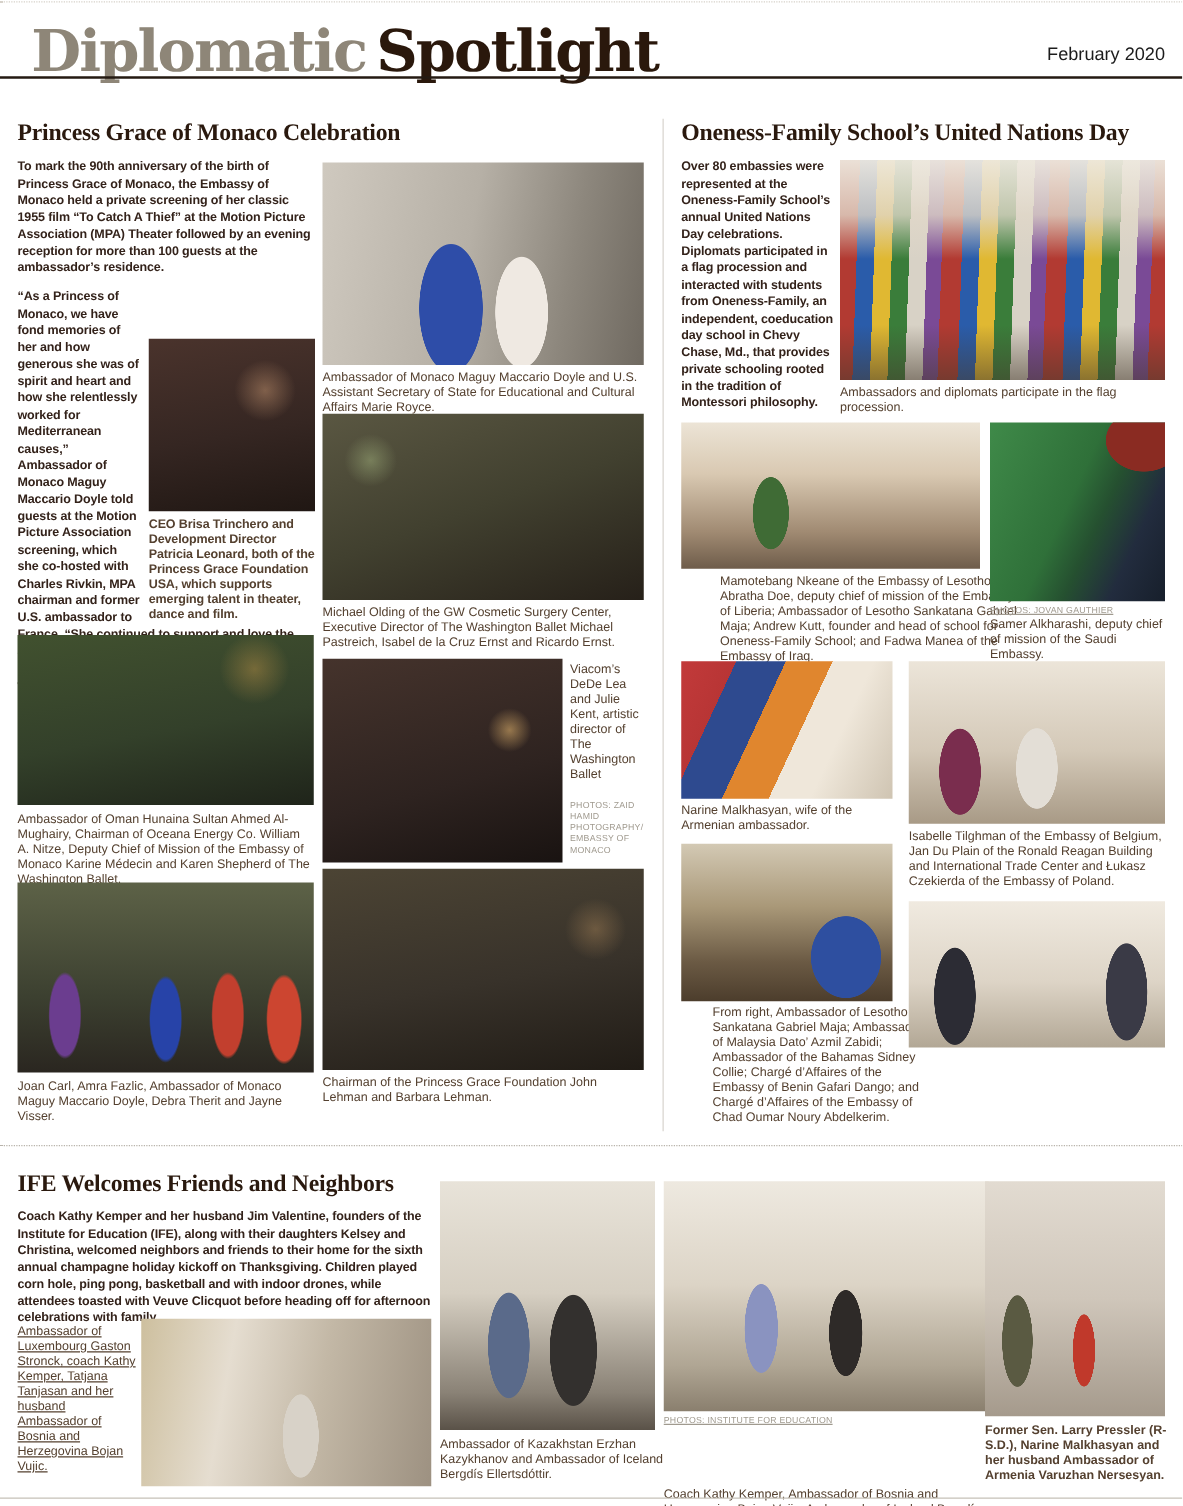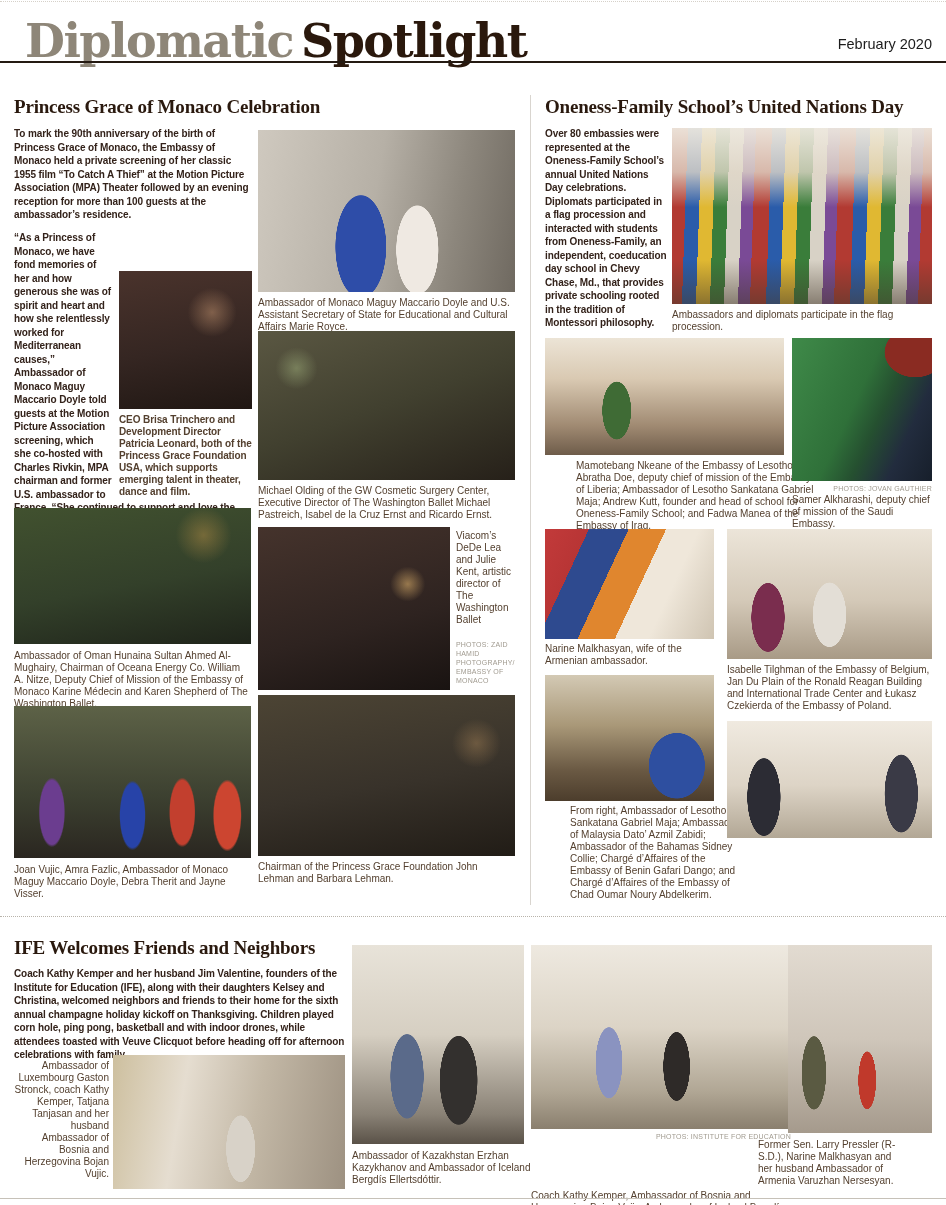--- a/index.html
+++ b/index.html
@@ -12,21 +12,21 @@
   .mh-gray{color:#8e8678;margin-right:8px;}
   .mh-dark{color:#2a180c;}
   .issue-date{position:absolute;left:700px;top:36px;width:232px;text-align:right;
               font-size:14.5px;color:#1c1c1c;}
   .masthead-rule{position:absolute;left:0;top:61px;width:946px;height:2px;background:#241a12;}
   .sec-heading{position:absolute;margin:0;font-family:"Liberation Serif",serif;font-weight:bold;
                font-size:19px;line-height:23px;letter-spacing:-0.2px;color:#2a190e;white-space:nowrap;}
   .body-text{font-weight:bold;font-size:10px;line-height:13.5px;color:#33221a;letter-spacing:-0.1px;}
   .caption{font-size:10px;line-height:12px;color:#54402f;}
   .credit{font-size:7px;line-height:9px;color:#a09a8f;letter-spacing:0.2px;}
-  .right{text-align:right;}
+  .right{text-decoration:underline;}
   .photo{position:absolute;background:#999;}
   .photo-inline{display:block;background:#999;}
   .vdivider{position:absolute;left:530px;top:95px;width:1px;height:810px;background:#d9d5cf;}
   .middivider{position:absolute;left:0;top:916px;width:946px;border-top:1px dotted #b8b3aa;}
   .bottomline{position:absolute;left:0;top:1198px;width:946px;border-top:1px solid #c6c1b8;}
   .fig-right{display:block;float:right;width:133px;margin:40px 0 2px 7px;}
   .fig-right .caption{display:block;margin-top:5px;}
 </style>
 </head>
 <body>
@@ -49,21 +49,21 @@
       <span class="photo-inline" style="width:133px;height:138px;background:radial-gradient(circle 35px at 70% 30%, rgba(210,160,120,0.45), rgba(0,0,0,0) 70%), linear-gradient(170deg,#4a332c 0%,#352622 55%,#201713 100%);"></span>
       <span class="caption">CEO Brisa Trinchero and Development Director Patricia Leonard, both of the Princess Grace Foundation USA, which supports emerging talent in theater, dance and film.</span>
     </span>
     <span>“As a Princess of Monaco, we have fond memories of her and how generous she was of spirit and heart and how she relentlessly worked for Mediterranean causes,” Ambassador of Monaco Maguy Maccario Doyle told guests at the Motion Picture Association screening, which she co-hosted with Charles Rivkin, MPA chairman and former U.S. ambassador to France. “She continued to support and love the arts, and that is why after her passing, Prince Rainier and his children launched this foundation which continued artistic legacy.”</span>
   </div>
 
   <div class="photo" style="left:14px;top:508px;width:237px;height:136px;background:radial-gradient(circle 40px at 80% 20%, rgba(230,170,80,0.35), rgba(0,0,0,0) 70%), linear-gradient(170deg,#41512f 0%,#33402a 55%,#1f241a 100%);"></div>
   <div class="blk caption" style="left:14px;top:650px;width:237px;">Ambassador of Oman Hunaina Sultan Ahmed Al-Mughairy, Chairman of Oceana Energy Co. William A. Nitze, Deputy Chief of Mission of the Embassy of Monaco Karine Médecin and Karen Shepherd of The Washington Ballet.</div>
 
   <div class="photo" style="left:14px;top:706px;width:237px;height:152px;background:radial-gradient(ellipse 22px 58px at 16% 70%, #6b3d8f 0% 55%, rgba(0,0,0,0) 60%), radial-gradient(ellipse 22px 58px at 50% 72%, #2743a8 0% 55%, rgba(0,0,0,0) 60%), radial-gradient(ellipse 22px 58px at 71% 70%, #c23f2e 0% 55%, rgba(0,0,0,0) 60%), radial-gradient(ellipse 24px 60px at 90% 72%, #cc4530 0% 55%, rgba(0,0,0,0) 60%), linear-gradient(180deg,#5d6247 0%,#3c4030 60%,#2a2620 100%);"></div>
-  <div class="blk caption" style="left:14px;top:864px;width:237px;">Joan Vujic, Amra Fazlic, Ambassador of Monaco Maguy Maccario Doyle, Debra Therit and Jayne Visser.</div>
+  <div class="blk caption" style="left:14px;top:864px;width:237px;">Joan Carl, Amra Fazlic, Ambassador of Monaco Maguy Maccario Doyle, Debra Therit and Jayne Visser.</div>
 
   <div class="photo" style="left:258px;top:130px;width:257px;height:162px;background:radial-gradient(ellipse 42px 85px at 40% 72%, #2e4da8 0% 60%, rgba(0,0,0,0) 61%), radial-gradient(ellipse 38px 80px at 62% 74%, #efe9e2 0% 55%, rgba(0,0,0,0) 56%), linear-gradient(100deg,#cfc9bf 0%,#b6b0a6 45%,#8d877d 75%,#6f6960 100%);"></div>
   <div class="blk caption" style="left:258px;top:297px;width:257px;">Ambassador of Monaco Maguy Maccario Doyle and U.S. Assistant Secretary of State for Educational and Cultural Affairs Marie Royce.</div>
 
   <div class="photo" style="left:258px;top:331px;width:257px;height:149px;background:radial-gradient(circle 30px at 15% 25%, rgba(180,200,140,0.4), rgba(0,0,0,0) 70%), linear-gradient(160deg,#5a5742 0%,#41402f 50%,#262019 100%);"></div>
   <div class="blk caption" style="left:258px;top:485px;width:257px;">Michael Olding of the GW Cosmetic Surgery Center, Executive Director of The Washington Ballet Michael Pastreich, Isabel de la Cruz Ernst and Ricardo Ernst.</div>
 
   <div class="photo" style="left:258px;top:527px;width:192px;height:163px;background:radial-gradient(circle 25px at 78% 35%, rgba(250,200,120,0.5), rgba(0,0,0,0) 70%), linear-gradient(165deg,#45332c 0%,#2e2320 60%,#191311 100%);"></div>
   <div class="blk" style="left:456px;top:530px;width:60px;">
     <div class="caption">Viacom’s DeDe Lea and Julie Kent, artistic director of The Washington Ballet</div>
@@ -110,17 +110,17 @@
   <div class="photo" style="left:113px;top:1055px;width:232px;height:134px;background:radial-gradient(ellipse 26px 60px at 55% 70%, #d8d2c8 0% 55%, rgba(0,0,0,0) 56%), linear-gradient(100deg,#cdbf9e 0%,#e5ddd0 30%,#c3b8a6 60%,#9d9181 100%);"></div>
 
   <div class="photo" style="left:352px;top:945px;width:172px;height:199px;background:radial-gradient(ellipse 34px 80px at 62% 68%, #33302e 0% 55%, rgba(0,0,0,0) 56%), radial-gradient(ellipse 30px 76px at 32% 66%, #5a6a8a 0% 55%, rgba(0,0,0,0) 56%), linear-gradient(180deg,#e8e3d9 0%,#d6cfc2 45%,#8a8276 85%,#5a5248 100%);"></div>
   <div class="blk caption" style="left:352px;top:1150px;width:195px;">Ambassador of Kazakhstan Erzhan Kazykhanov and Ambassador of Iceland Bergdís Ellertsdóttir.</div>
 
   <div class="photo" style="left:531px;top:945px;width:260px;height:184px;background:radial-gradient(ellipse 24px 64px at 30% 64%, #8a93c0 0% 55%, rgba(0,0,0,0) 56%), radial-gradient(ellipse 24px 62px at 56% 66%, #2e2a28 0% 55%, rgba(0,0,0,0) 56%), linear-gradient(180deg,#eee9e0 0%,#dcd4c6 45%,#b0a694 80%,#8a7f6e 100%);"></div>
   <div class="blk credit right" style="left:531px;top:1132px;width:260px;">PHOTOS: INSTITUTE FOR EDUCATION</div>
   <div class="blk caption" style="left:531px;top:1190px;width:262px;">Coach Kathy Kemper, Ambassador of Bosnia and Herzegovina Bojan Vujic, Ambassador of Iceland Bergdís Ellertsdóttir, Inga Thordardottir, Jim Valentine and Christina Kemper Valentine.</div>
 
   <div class="photo" style="left:788px;top:945px;width:144px;height:188px;background:radial-gradient(ellipse 16px 52px at 55% 72%, #c0392b 0% 55%, rgba(0,0,0,0) 56%), radial-gradient(ellipse 22px 66px at 18% 68%, #5a5a42 0% 55%, rgba(0,0,0,0) 56%), linear-gradient(180deg,#e2dbd1 0%,#cfc6ba 50%,#a59a8c 100%);"></div>
-  <div class="blk caption" style="left:758px;top:1139px;width:148px;">Former Sen. Larry Pressler (R-S.D.), Narine Malkhasyan and her husband Ambassador of Armenia Varuzhan Nersesyan.</div>
+  <div class="blk caption" style="left:788px;top:1139px;width:148px;font-weight:bold;">Former Sen. Larry Pressler (R-S.D.), Narine Malkhasyan and her husband Ambassador of Armenia Varuzhan Nersesyan.</div>
 
   <div class="bottomline"></div>
 
 </div>
 
 </body></html>

